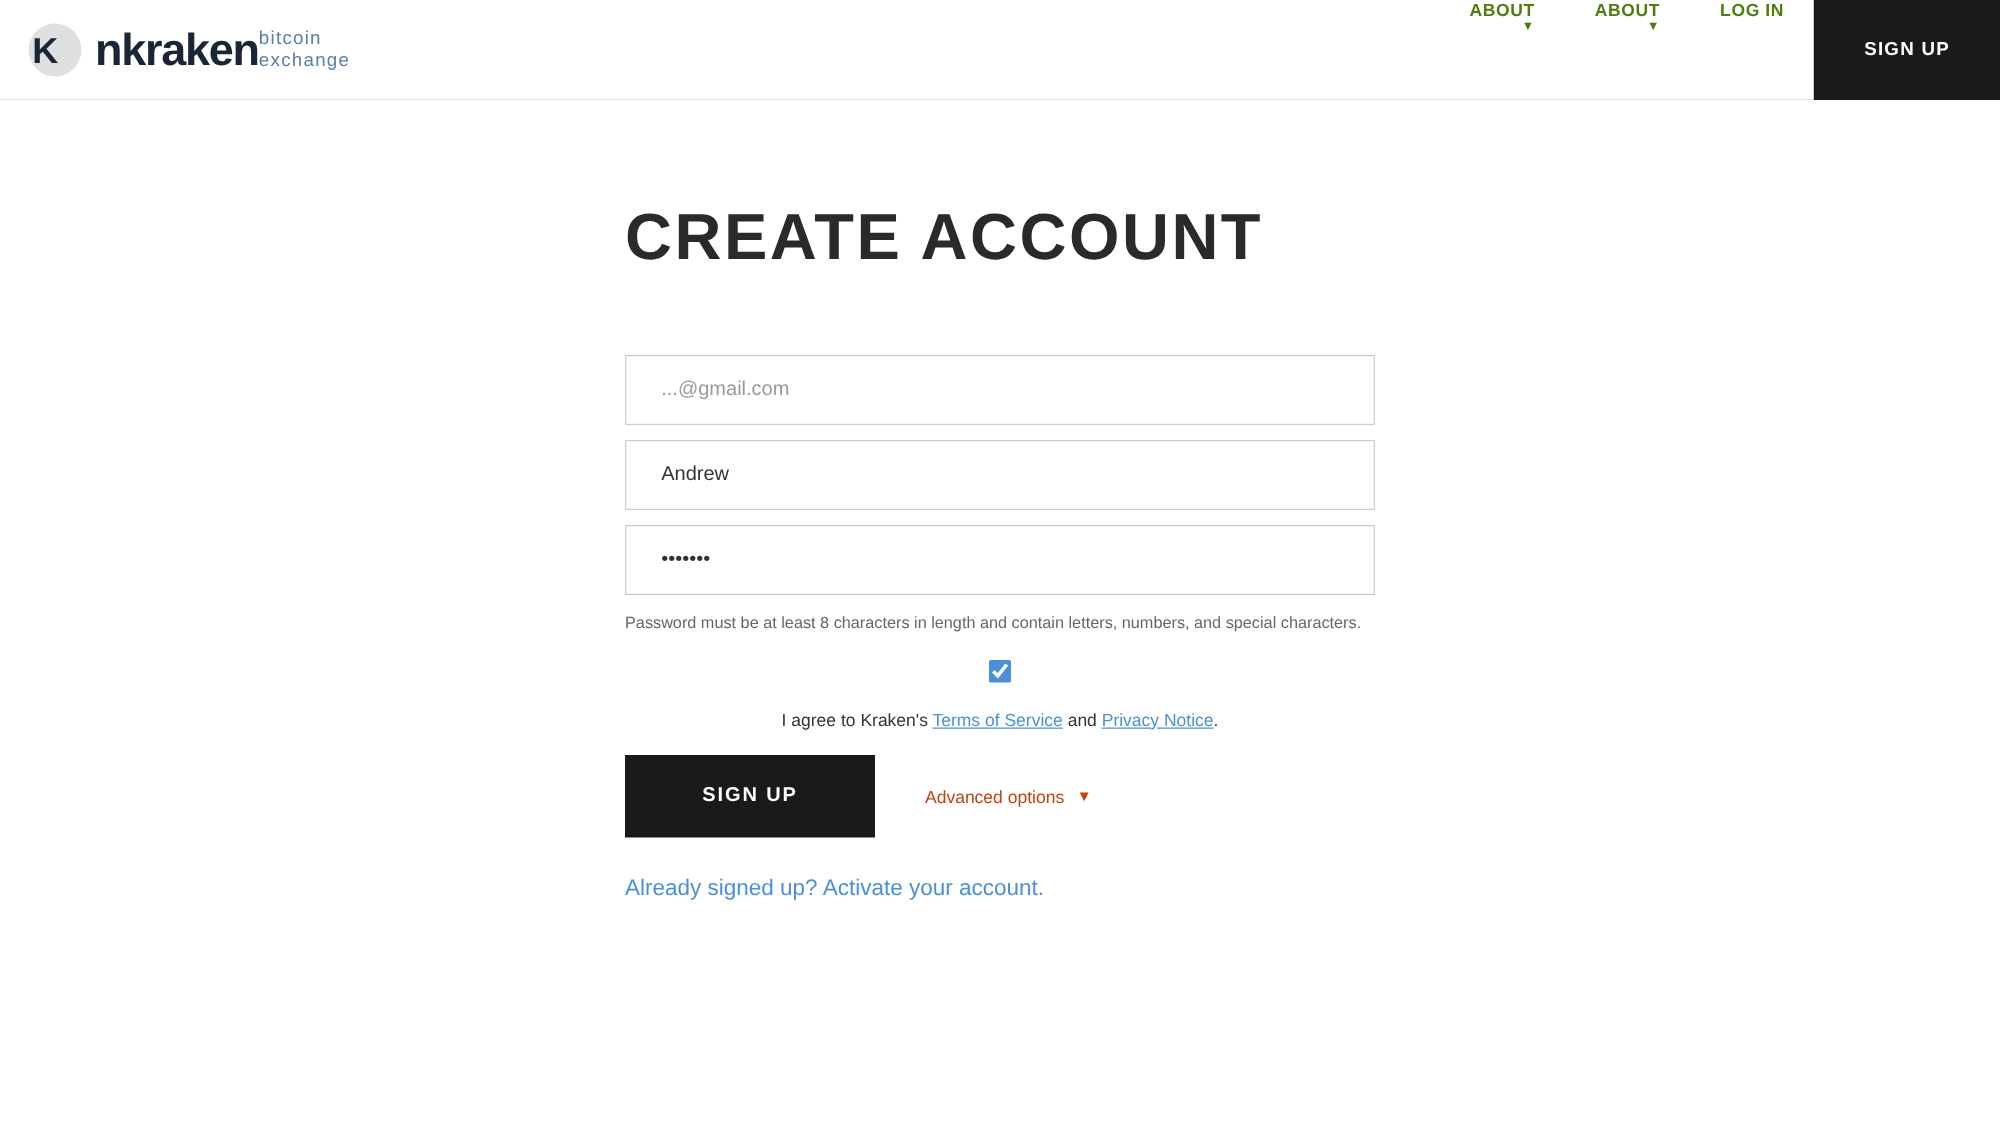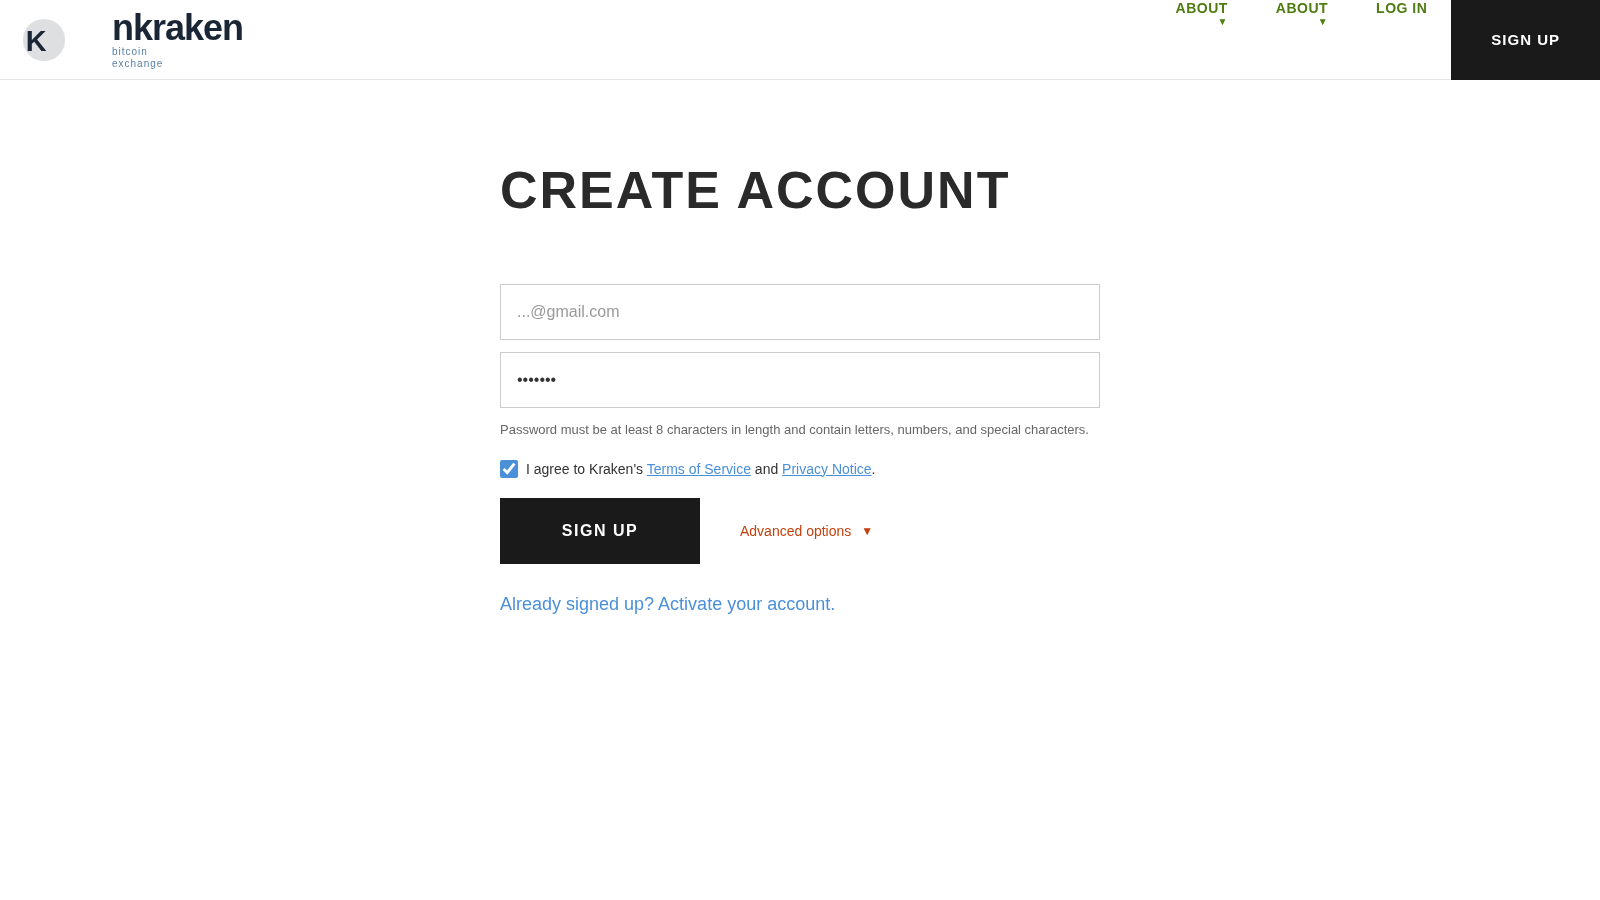--- a/index.html
+++ b/index.html
@@ -32,35 +32,34 @@
       gap: 8px;
     }
 
     .logo-icon {
       width: 48px;
       height: 48px;
     }
 
     .logo-text {
       display: flex;
-      flex-direction: column;
-      margin-left: 36px;
+      flex-direction: row;
     }
 
     .logo-kraken {
       font-size: 36px;
       font-weight: 900;
       color: #1a2535;
       letter-spacing: -1px;
       line-height: 1;
       font-family: 'Arial Black', Arial, sans-serif;
     }
 
     .logo-sub {
-      font-size: 10px;
+      font-size: 15px;
       color: #5a7fa8;
       letter-spacing: 1px;
       line-height: 1.2;
     }
 
     nav {
       display: flex;
       align-items: center;
       height: 100%;
     }
@@ -123,21 +122,21 @@
     }
 
     .form-group {
       margin-bottom: 12px;
     }
 
     .form-input {
       width: 100%;
       height: 56px;
       border: 1px solid #cccccc;
-      padding: 0 16px;
+      padding: 0 28px;
       font-size: 16px;
       color: #333;
       outline: none;
       background: #ffffff;
     }
 
     .form-input::placeholder {
       color: #999;
     }
 
@@ -145,22 +144,23 @@
       font-size: 13px;
       color: #666;
       margin-top: 8px;
       margin-bottom: 20px;
       line-height: 1.5;
     }
 
     .agree-row {
       display: flex;
       align-items: center;
-      gap: 8px;
+      gap: 22px;
       margin-bottom: 20px;
+      flex-direction: column;
     }
 
     .agree-checkbox {
       width: 18px;
       height: 18px;
       cursor: pointer;
       accent-color: #4a90d9;
     }
 
     .agree-text {
@@ -252,20 +252,23 @@
 </header>
 
 <main>
   <div class="form-container">
     <h1 class="page-title">CREATE ACCOUNT</h1>
 
     <div class="form-group">
       <input type="text" class="form-input" value="" placeholder="...@gmail.com" style="">
     </div>
 
+    <div class="form-group">
+      <input type="text" class="form-input" value="Andrew" style="">
+    </div>
 
     <div class="form-group">
       <input type="password" class="form-input" value="1234567" style="">
     </div>
 
     <p class="password-hint">Password must be at least 8 characters in length and contain letters, numbers, and special characters.</p>
 
     <div class="agree-row">
       <input type="checkbox" class="agree-checkbox" checked="" style="">
       <span class="agree-text">

